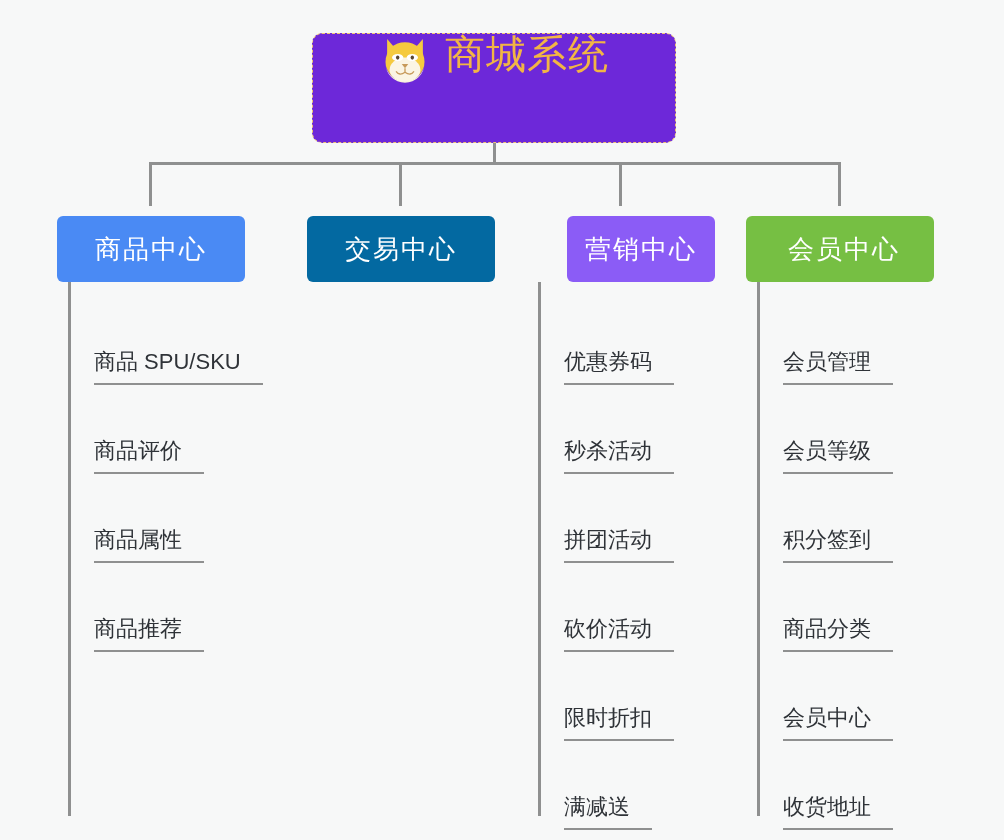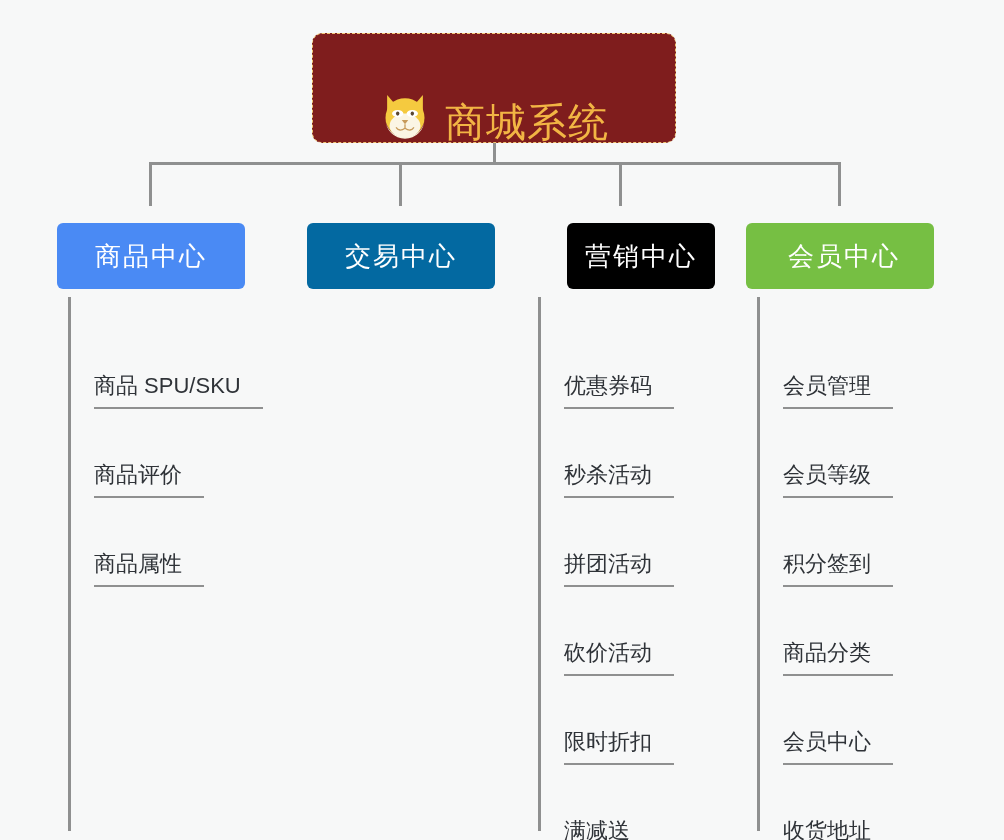--- a/index.html
+++ b/index.html
@@ -22,25 +22,25 @@
   }
 
   
   .root-node {
     position: absolute;
     left: 312px;
     top: 33px;
     width: 364px;
     height: 110px;
     box-sizing: border-box;
-    background: #7f1d1d;
+    background: #6d28d9;
     border: 1px dashed #f0c674;
     border-radius: 10px;
     display: flex;
-    align-items: flex-end;
+    align-items: flex-start;
     justify-content: center;
     gap: 14px;
   }
   .root-icon {
     width: 52px;
     height: 52px;
     display: block;
     flex: 0 0 auto;
   }
   .root-title {
@@ -70,40 +70,40 @@
   }
   .conn-drop {           
     top: 162px;
     width: 3px;
     height: 44px;
   }
 
   
   .column {
     position: absolute;
-    top: 223px;
+    top: 216px;
   }
   .col-head {
     box-sizing: border-box;
     height: 66px;
     border-radius: 6px;
     display: flex;
     align-items: center;
     justify-content: center;
     color: #ffffff;
     font-size: 26px;
     letter-spacing: 2px;
     white-space: nowrap;
   }
 
   
   .leaves {
     position: relative;
-    margin-top: 8px;
-    padding-top: 23px;
+    margin-top: 0;
+    padding-top: 14px;
   }
   .spine {
     position: absolute;
     left: 11px;
     top: 0;
     width: 3px;
     background: #8f9090;
   }
   .leaf {
     position: relative;
@@ -156,29 +156,32 @@
         <div class="spine" style="height: 534px;"></div>
         <div class="leaf">
           <span class="leaf-label">商品 SPU/SKU</span>
         </div>
         <div class="leaf">
           <span class="leaf-label">商品评价</span>
         </div>
         <div class="leaf">
           <span class="leaf-label">商品属性</span>
         </div>
+        <div class="leaf">
+          <span class="leaf-label">商品推荐</span>
+        </div>
       </div>
     </div>
     <div class="conn conn-drop" style="left: 399px;"></div>
     <div class="column" style="left: 307px; width: 188px;">
       <div class="col-head" style="background: #0369a1;">交易中心</div>
     </div>
     <div class="conn conn-drop" style="left: 619px;"></div>
     <div class="column" style="left: 527px; width: 188px;">
-      <div class="col-head" style="background: #000000; margin-left: 40px;">营销中心</div>
+      <div class="col-head" style="background: #8b5cf6; margin-left: 40px;">营销中心</div>
       <div class="leaves">
         <div class="spine" style="height: 534px;"></div>
         <div class="leaf">
           <span class="leaf-label">优惠券码</span>
         </div>
         <div class="leaf">
           <span class="leaf-label">秒杀活动</span>
         </div>
         <div class="leaf">
           <span class="leaf-label">拼团活动</span>

